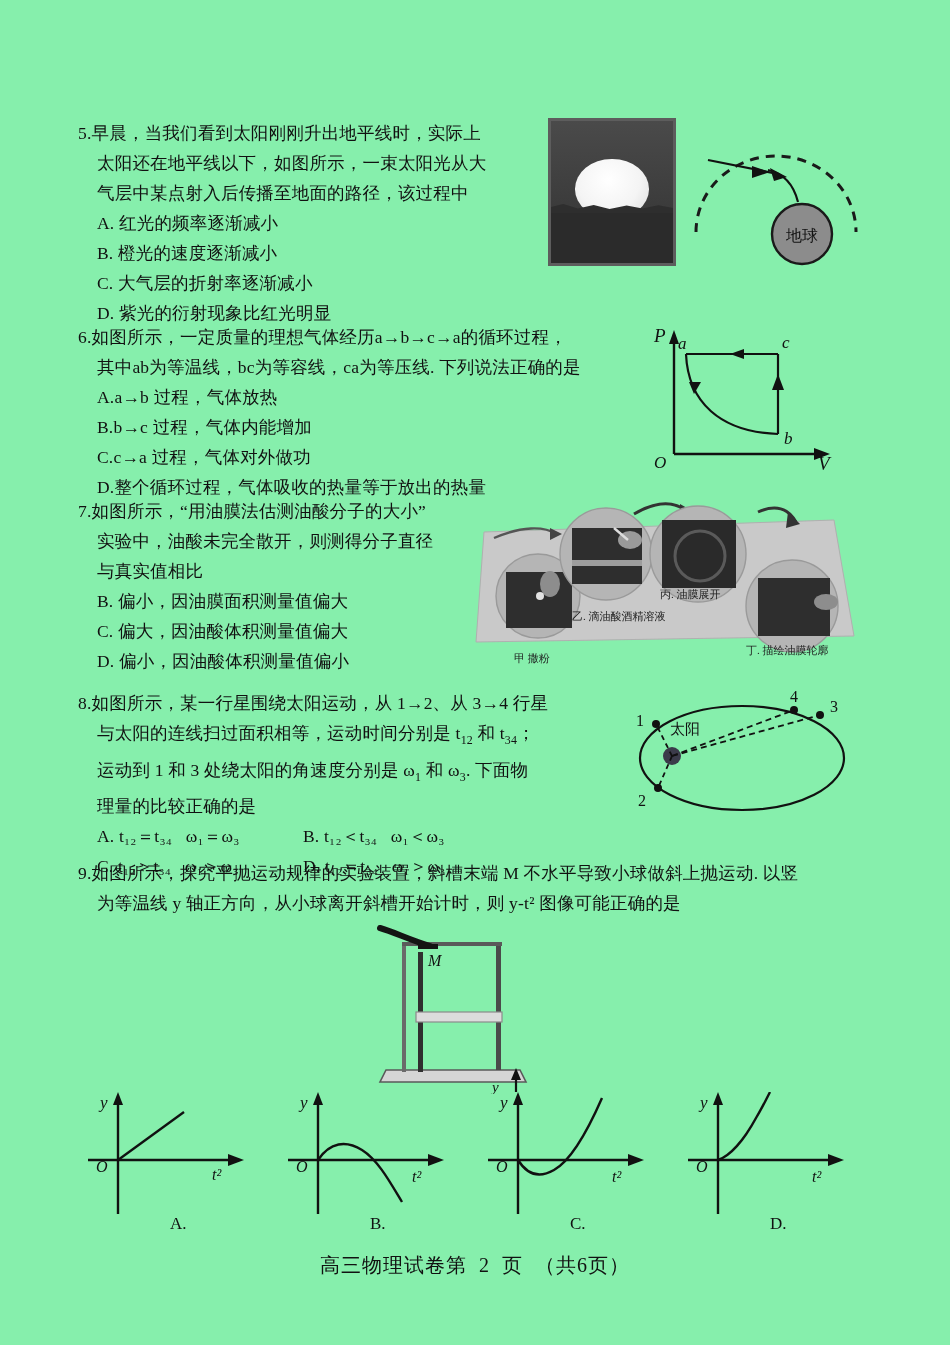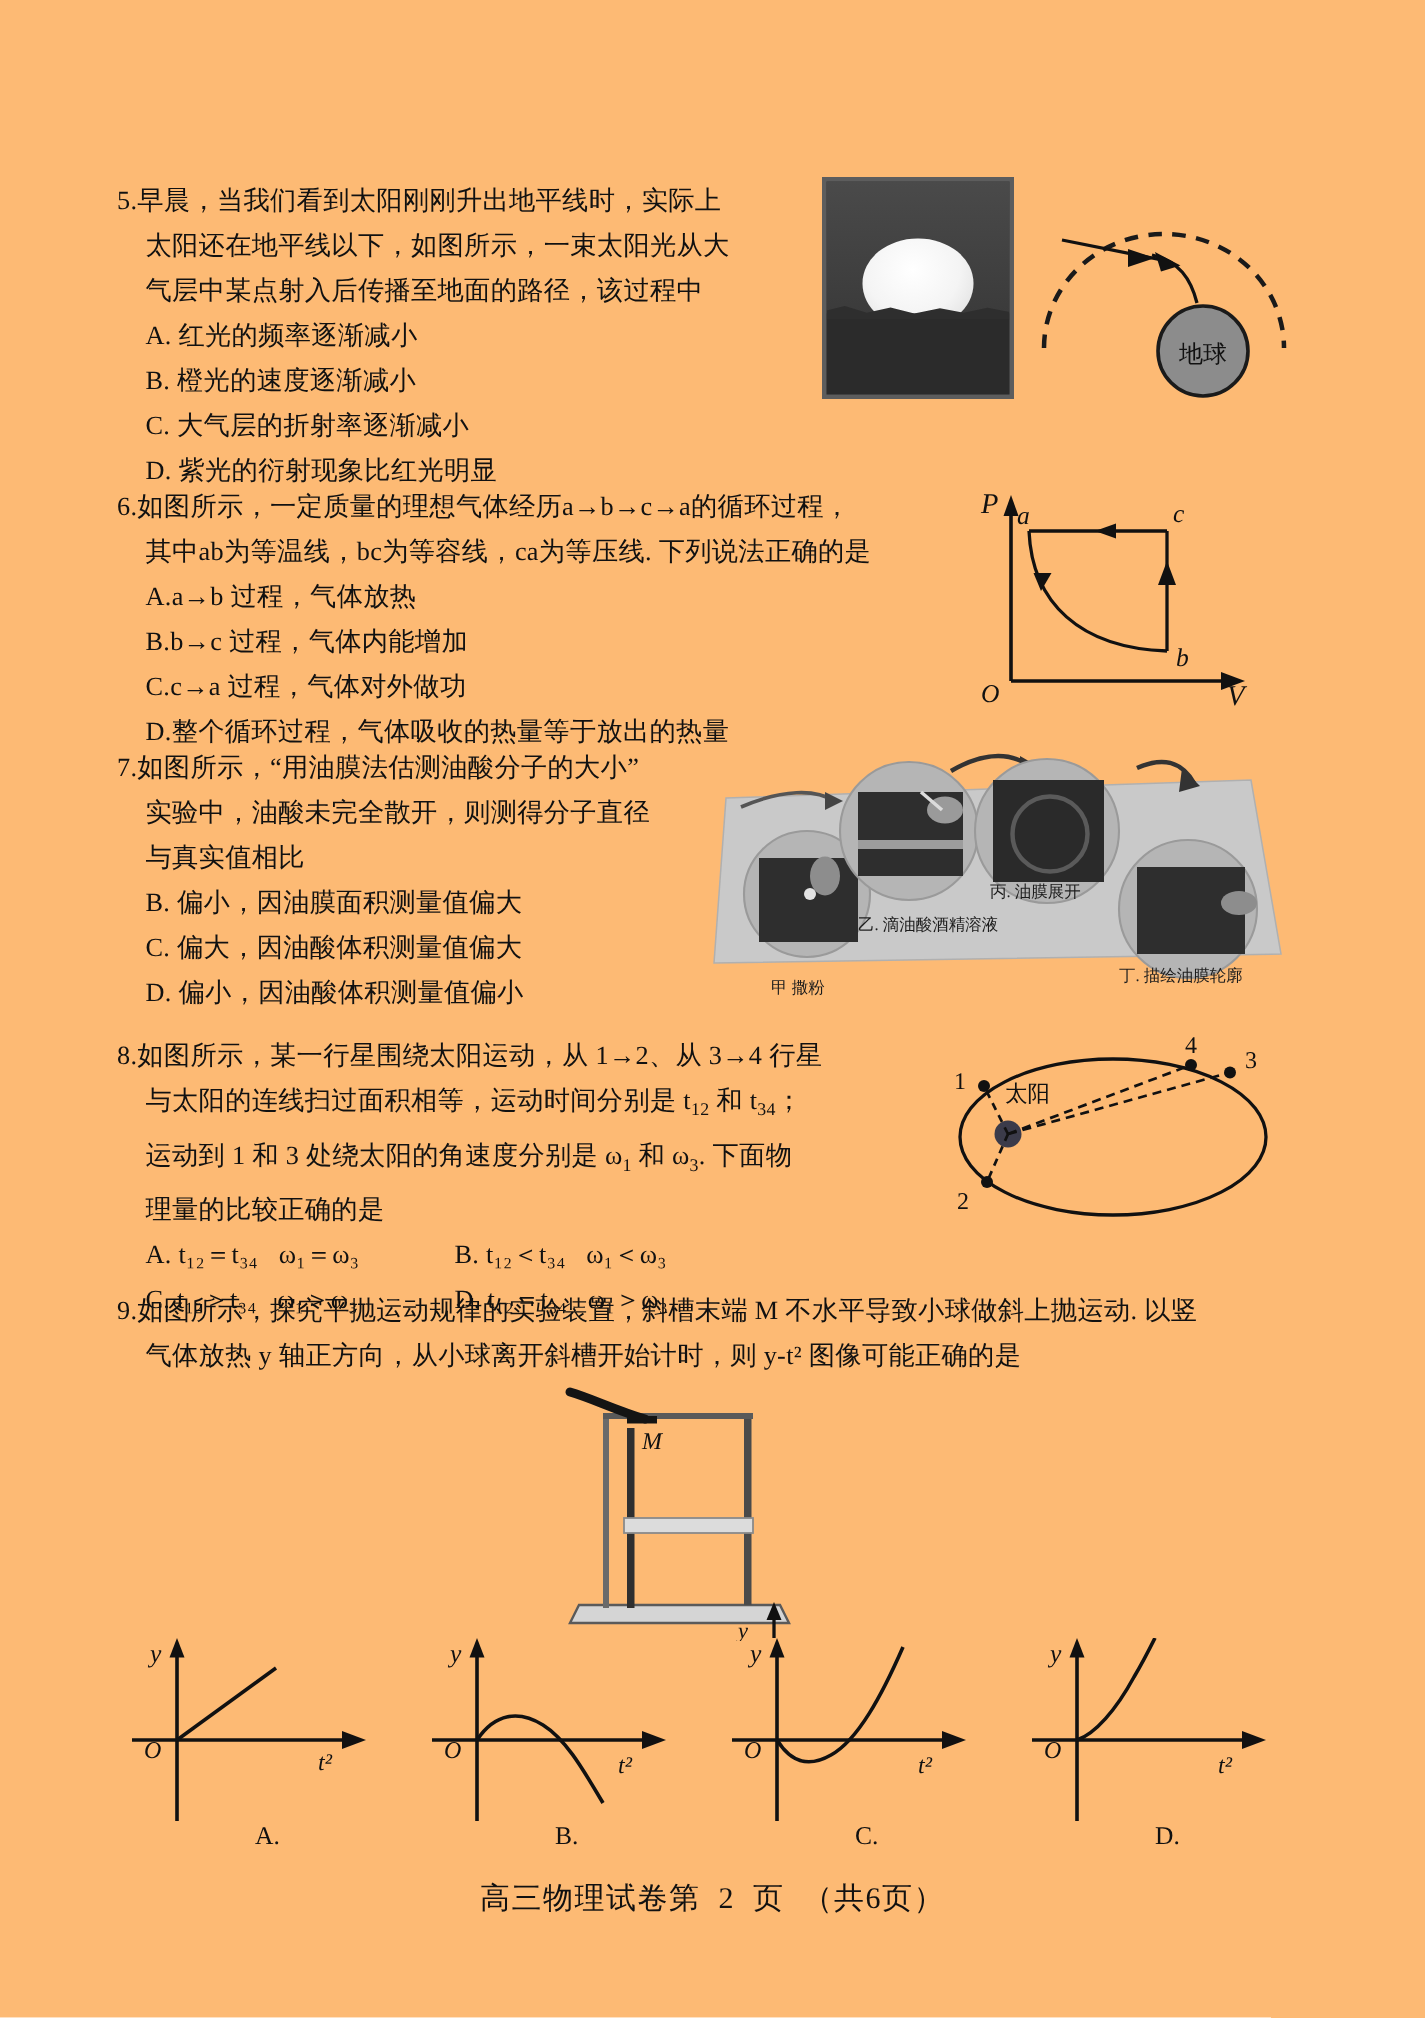--- a/index.html
+++ b/index.html
@@ -11,21 +11,21 @@
     width: 950px;
     height: 1345px;
     position: relative;
     font-family: "Liberation Serif", "DejaVu Serif", serif;
     color: #111;
     overflow: hidden;
   }
   .page {
     position: absolute;
     inset: 0;
-    background: #fdba74;
+    background: #86efac;
   }
 
   
   .qblock {
     position: absolute;
     font-size: 17.5px;
     line-height: 30px;
     letter-spacing: 0.2px;
   }
   .qline {
@@ -354,21 +354,21 @@
     <text x="174" y="14" font-size="16" fill="#111">4</text>
   </svg>
 
   <div class="qblock" style="left:78px; top:858px; width:800px;">
     <div class="qline">
       <span class="qnum">9.</span><span>如图所示，探究平抛运动规律的实验装置，斜槽末端</span>
       <span class="math">M</span>
       <span>不水平导致小球做斜上抛运动. 以竖</span>
     </div>
     <div class="qline indent">
-      <span>气体放热</span>
+      <span>为等温线</span>
       <span class="math">y</span>
       <span>轴正方向，从小球离开斜槽开始计时，则</span>
       <span class="math"><span>y-t²</span></span>
       <span>图像可能正确的是</span>
     </div>
   </div>
 
   <svg class="fig-app" viewBox="0 0 162 172">
     <polygon points="14,148 148,148 154,160 8,160" fill="#d5d5d5" stroke="#5a5a5a" stroke-width="1.6"></polygon>
     <rect x="30" y="22" width="4" height="128" fill="#6a6a6a"></rect>

